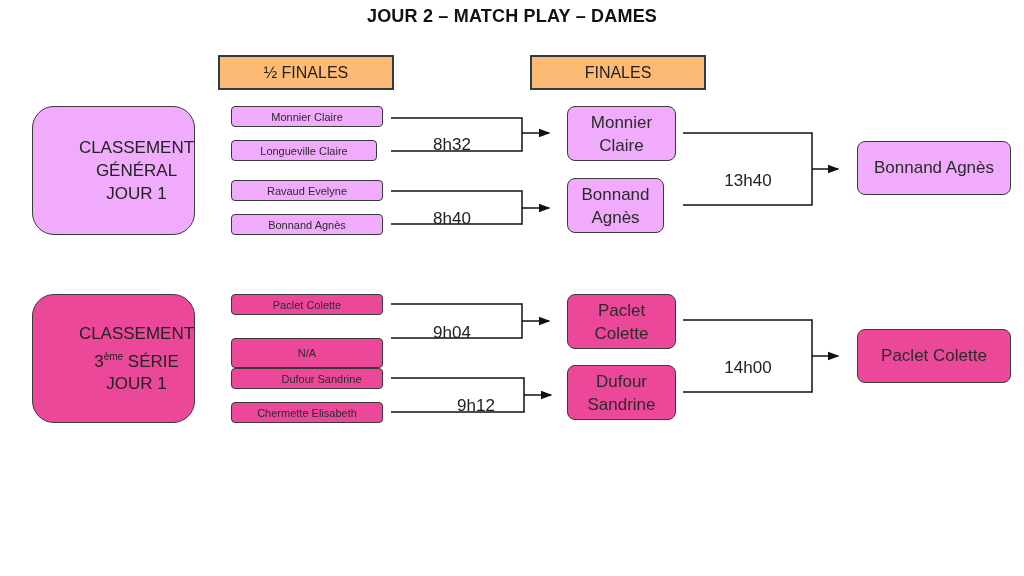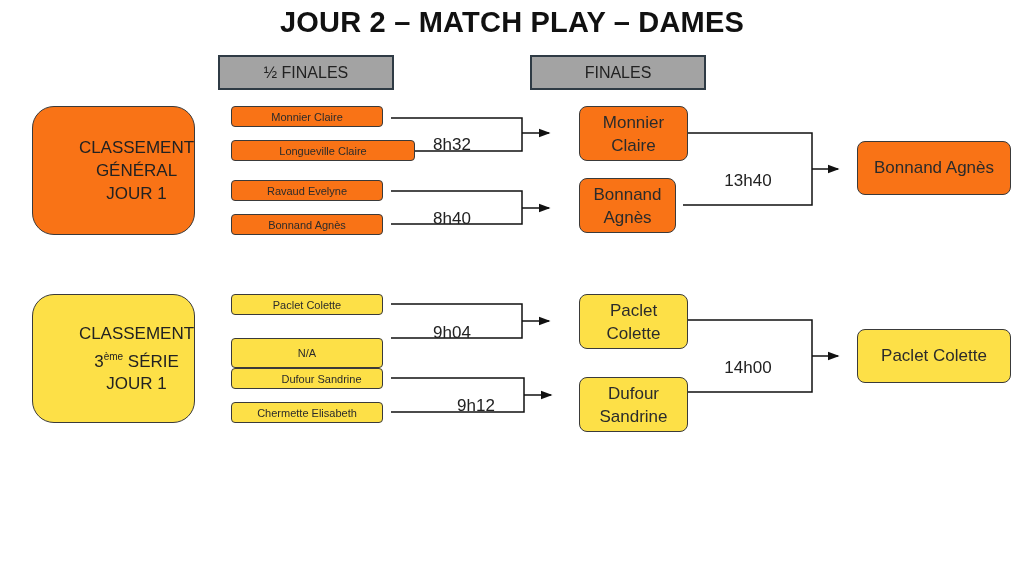--- a/index.html
+++ b/index.html
@@ -1,25 +1,25 @@
 <!DOCTYPE html>
 <html><head>
 <meta charset="utf-8">
 <style>
   html, body { margin:0; padding:0; background:#ffffff; }
   body { width:1024px; height:576px; position:relative; overflow:hidden;
          font-family:"Liberation Sans", "DejaVu Sans", sans-serif; color:#1a1a1a; }
   .abs { position:absolute; box-sizing:border-box; }
-  .title { left:0; width:1024px; top:6px; text-align:center; font-weight:bold; font-size:29px; letter-spacing:0.2px; color:#111; }
-  .hdr { border:2px solid #2f3b45; background:#a3a3a3; display:flex; align-items:center; justify-content:center; font-size:16px; color:#222; }
-  .gold { background:#f97316; border:1.5px solid #3a3a3a; }
-  .peach { background:#fde047; border:1.5px solid #3a3a3a; }
+  .title { left:0; width:1024px; top:6px; text-align:center; font-weight:bold; font-size:18px; letter-spacing:0.2px; color:#111; }
+  .hdr { border:2px solid #2f3b45; background:#fdba74; display:flex; align-items:center; justify-content:center; font-size:16px; color:#222; }
+  .gold { background:#f0abfc; border:1.5px solid #3a3a3a; }
+  .peach { background:#ec4899; border:1.5px solid #3a3a3a; }
   .cat { border-radius:22px; display:flex; flex-direction:column; align-items:center; justify-content:center; font-size:17px; line-height:23px; text-align:center; color:#222;padding-left:46px; }
   .player { border-radius:4px; font-size:11px; display:flex; align-items:center; justify-content:center; color:#2b2b2b; }
-  .fin { border-radius:8px; display:flex; flex-direction:column; align-items:center; justify-content:center; font-size:17px; line-height:23px; color:#2b2b2b; text-align:center;margin-left:12px; }
+  .fin { border-radius:8px; display:flex; flex-direction:column; align-items:center; justify-content:center; font-size:17px; line-height:23px; color:#2b2b2b; text-align:center; }
   .win { border-radius:8px; display:flex; align-items:center; justify-content:center; font-size:17px; color:#2b2b2b; }
   .time { font-size:17px; color:#222; text-align:center; width:80px;margin-top:12px; }
   sup { font-size:10px; }
   svg.lines { position:absolute; left:0; top:0; }
 </style>
 </head>
 <body>
 
 <div class="abs title">JOUR 2 – MATCH PLAY – DAMES</div>
 
@@ -52,21 +52,21 @@
   </g>
 </svg>
 
 <div class="abs cat gold" style="left:32px;top:106px;width:163px;height:129px;">
   <div>CLASSEMENT</div>
   <div>GÉNÉRAL</div>
   <div>JOUR 1</div>
 </div>
 
 <div class="abs player gold" style="left:231px;top:106px;width:152px;height:21px;">Monnier Claire</div>
-<div class="abs player gold" style="left:231px;top:140px;width:184px;height:21px;">Longueville Claire</div>
+<div class="abs player gold" style="left:231px;top:140px;width:146px;height:21px;">Longueville Claire</div>
 <div class="abs player gold" style="left:231px;top:180px;width:152px;height:21px;">Ravaud Evelyne</div>
 <div class="abs player gold" style="left:231px;top:214px;width:152px;height:21px;">Bonnand Agnès</div>
 
 <div class="abs time" style="left:412px;top:123px;">8h32</div>
 <div class="abs time" style="left:412px;top:197px;">8h40</div>
 
 <div class="abs fin gold" style="left:567px;top:106px;width:109px;height:55px;">
   <div>Monnier</div>
   <div>Claire</div>
 </div>
@@ -90,20 +90,20 @@
 <div class="abs player peach" style="left:231px;top:368px;width:152px;height:21px;padding-left:29px;">Dufour Sandrine</div>
 <div class="abs player peach" style="left:231px;top:402px;width:152px;height:21px;">Chermette Elisabeth</div>
 
 <div class="abs time" style="left:412px;top:311px;">9h04</div>
 <div class="abs time" style="left:436px;top:384px;">9h12</div>
 
 <div class="abs fin peach" style="left:567px;top:294px;width:109px;height:55px;">
   <div>Paclet</div>
   <div>Colette</div>
 </div>
-<div class="abs fin peach" style="left:567px;top:377px;width:109px;height:55px;">
+<div class="abs fin peach" style="left:567px;top:365px;width:109px;height:55px;">
   <div>Dufour</div>
   <div>Sandrine</div>
 </div>
 
 <div class="abs time" style="left:708px;top:346px;">14h00</div>
 
 <div class="abs win peach" style="left:857px;top:329px;width:154px;height:54px;">Paclet Colette</div>
 
 </body></html>

